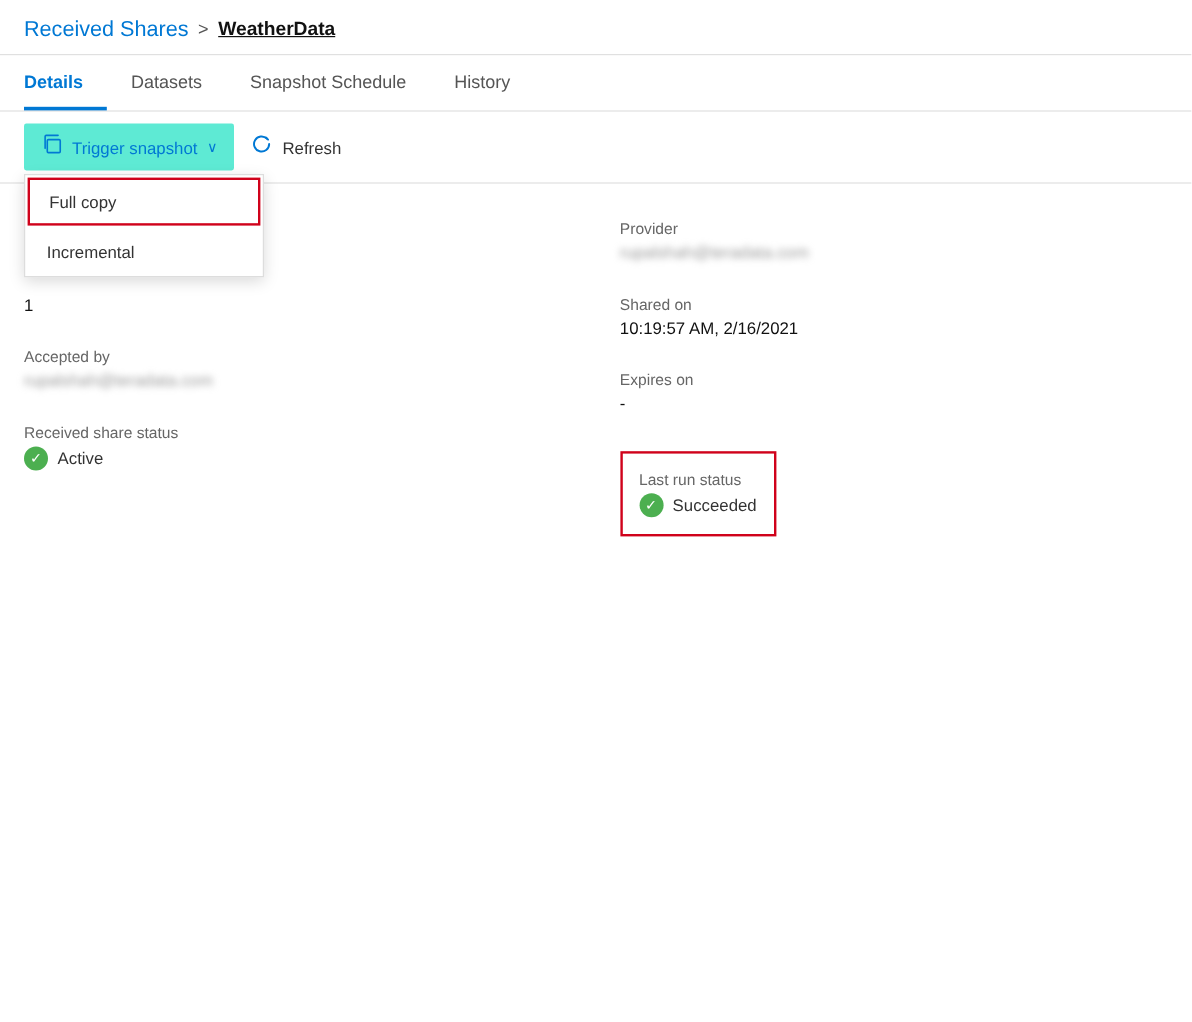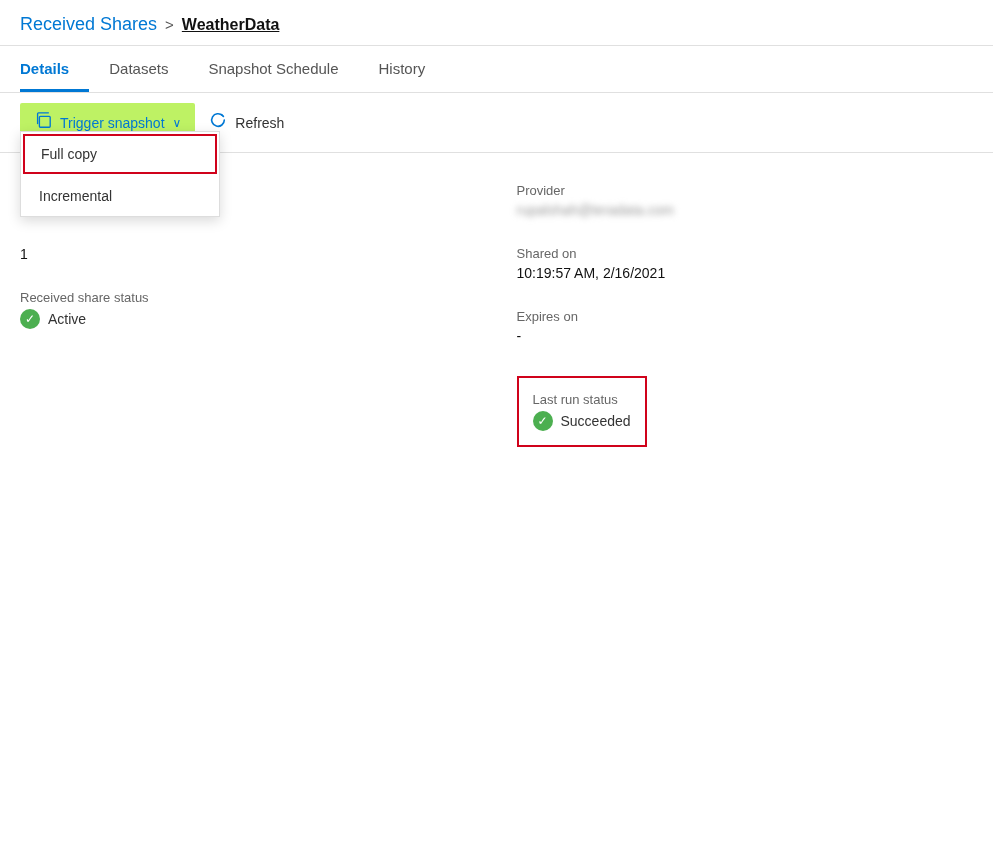--- a/index.html
+++ b/index.html
@@ -67,21 +67,21 @@
       padding: 10px 20px;
       gap: 0;
       border-bottom: 1px solid #e0e0e0;
       position: relative;
     }
 
     .trigger-snapshot-btn {
       display: flex;
       align-items: center;
       gap: 8px;
-      background: #bef264;
+      background: #5eead4;
       border: none;
       padding: 8px 14px;
       cursor: pointer;
       font-size: 14px;
       color: #0078d4;
       border-radius: 2px;
     }
     .trigger-snapshot-btn .copy-icon {
       font-size: 18px;
       color: #0078d4;
@@ -103,21 +103,21 @@
       color: #333;
     }
     .refresh-btn .refresh-icon {
       font-size: 18px;
       color: #0078d4;
     }
 
     
     .dropdown-menu {
       position: absolute;
-      top: 38px;
+      top: 52px;
       left: 20px;
       background: #fff;
       border: 1px solid #ddd;
       box-shadow: 0 4px 12px rgba(0,0,0,0.15);
       min-width: 200px;
       z-index: 100;
     }
     .dropdown-item {
       padding: 12px 18px;
       cursor: pointer;
@@ -242,20 +242,24 @@
 
     <div class="field-group">
       <div class="field-label">Provider company</div>
       <div class="field-value bold">Teradata Labs</div>
     </div>
 
     <div class="field-group">
       <div class="field-value">1</div>
     </div>
 
+    <div class="field-group">
+      <div class="field-label">Accepted by</div>
+      <div class="field-value blurred">rupalshah@teradata.com</div>
+    </div>
 
     <div class="field-group">
       <div class="field-label">Received share status</div>
       <div class="status-with-icon">
         <div class="success-icon">✓</div>
         <span>Active</span>
       </div>
     </div>
 
   </div>

